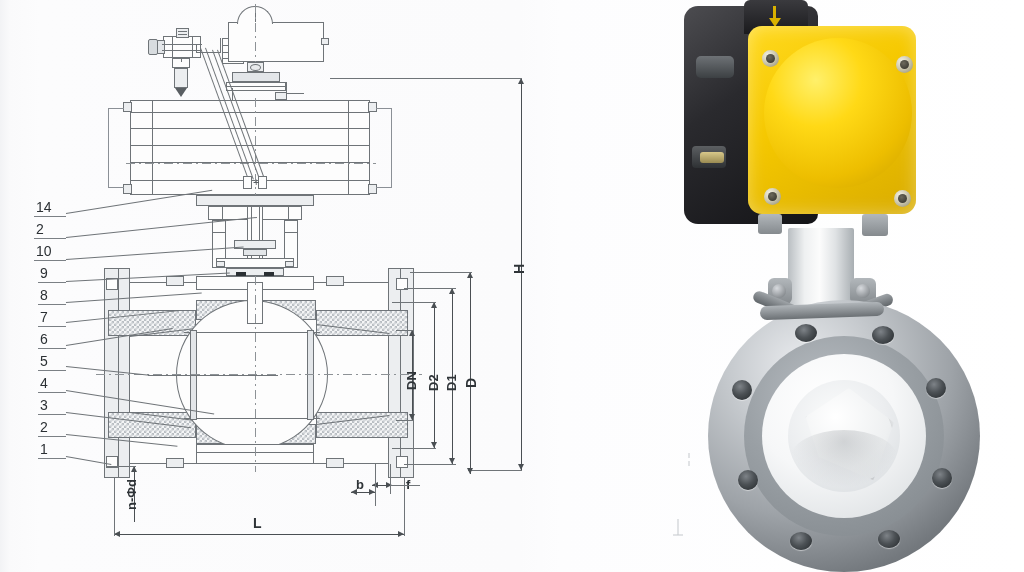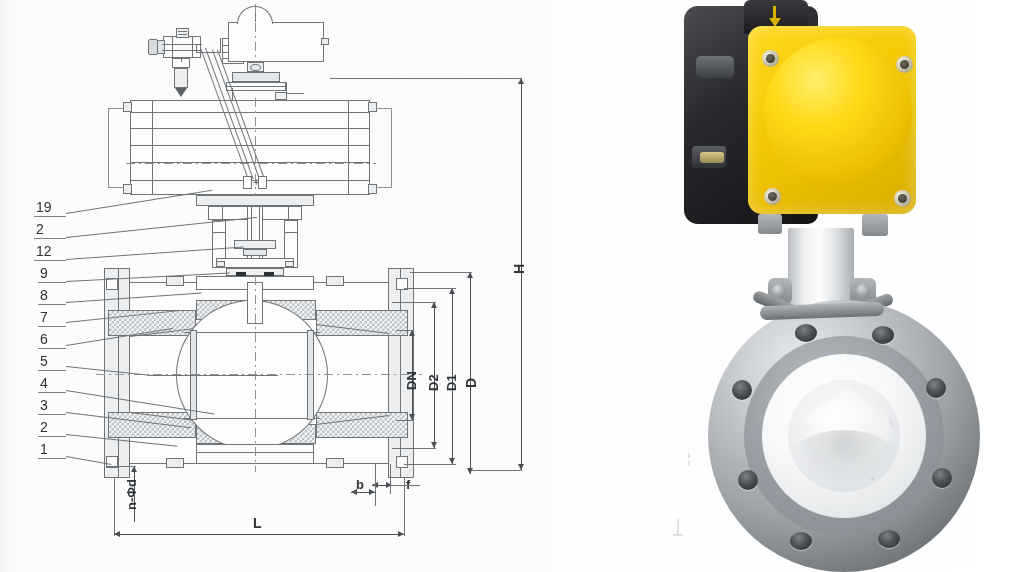--- a/index.html
+++ b/index.html
@@ -315,29 +315,29 @@
     <div class="dim rot" style="left:125px;top:510px;font-size:13px;">n-Φd</div>
     <div class="ln" style="left:106px;top:466px;width:30px;height:1px;"></div>
 
     <div class="ln2" style="left:114px;top:534px;width:290px;height:1px;"></div>
     <div class="ar-l" style="left:114px;top:531px;"></div>
     <div class="ar-r" style="left:398px;top:531px;"></div>
     <div class="ln v" style="left:114px;top:478px;height:58px;"></div>
     <div class="ln v" style="left:404px;top:478px;height:58px;"></div>
     <div class="dim" style="left:253px;top:516px;font-size:14px;">L</div>
 
-    <div class="callnum" style="left:36px;top:200px;">19</div>
+    <div class="callnum" style="left:36px;top:200px;">14</div>
     <div class="lead-u" style="left:34px;top:216px;width:32px;"></div>
     <div class="ln" style="left:66px;top:213px;width:148px;height:1px;transform:rotate(-9deg);transform-origin:left;"></div>
 
     <div class="callnum" style="left:36px;top:222px;">2</div>
     <div class="lead-u" style="left:34px;top:238px;width:32px;"></div>
     <div class="ln" style="left:66px;top:237px;width:192px;height:1px;transform:rotate(-6deg);transform-origin:left;"></div>
 
-    <div class="callnum" style="left:36px;top:244px;">12</div>
+    <div class="callnum" style="left:36px;top:244px;">10</div>
     <div class="lead-u" style="left:34px;top:260px;width:32px;"></div>
     <div class="ln" style="left:66px;top:259px;width:178px;height:1px;transform:rotate(-4deg);transform-origin:left;"></div>
 
     <div class="callnum" style="left:40px;top:266px;">9</div>
     <div class="lead-u" style="left:38px;top:282px;width:28px;"></div>
     <div class="ln" style="left:66px;top:281px;width:164px;height:1px;transform:rotate(-3deg);transform-origin:left;"></div>
 
     <div class="callnum" style="left:40px;top:288px;">8</div>
     <div class="lead-u" style="left:38px;top:304px;width:28px;"></div>
     <div class="ln" style="left:66px;top:302px;width:136px;height:1px;transform:rotate(-4deg);transform-origin:left;"></div>

